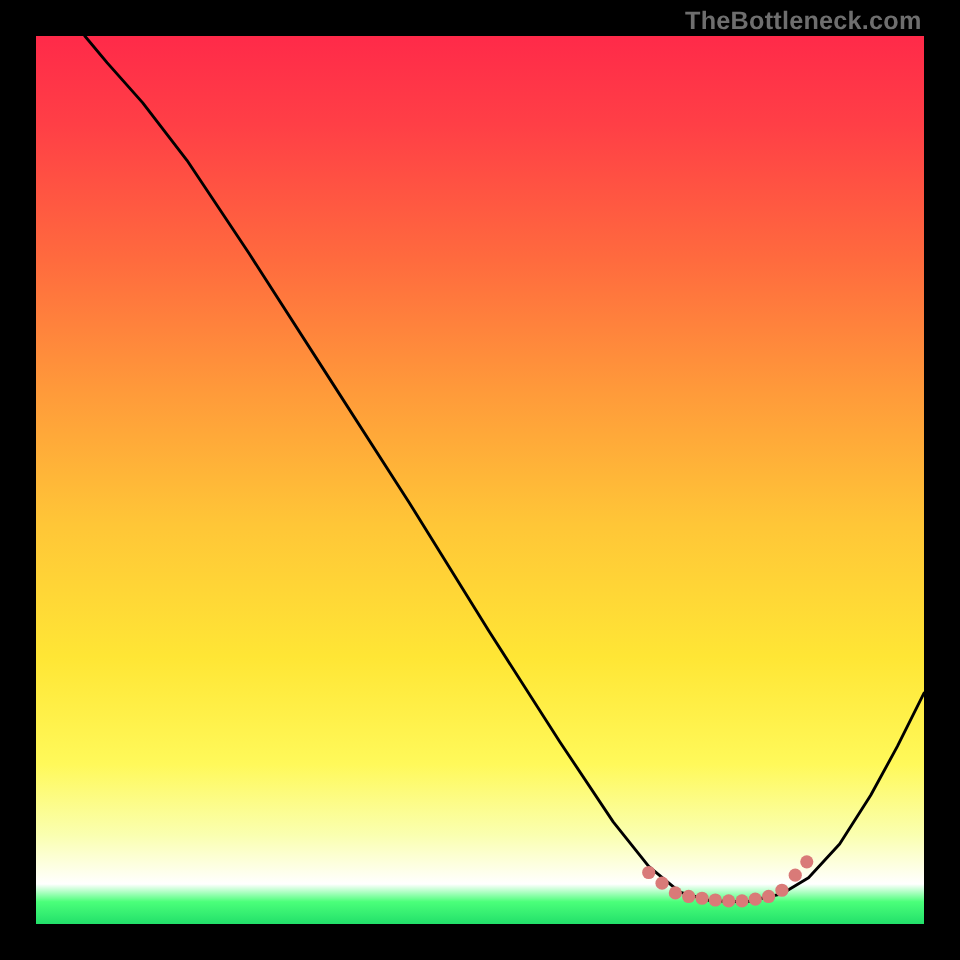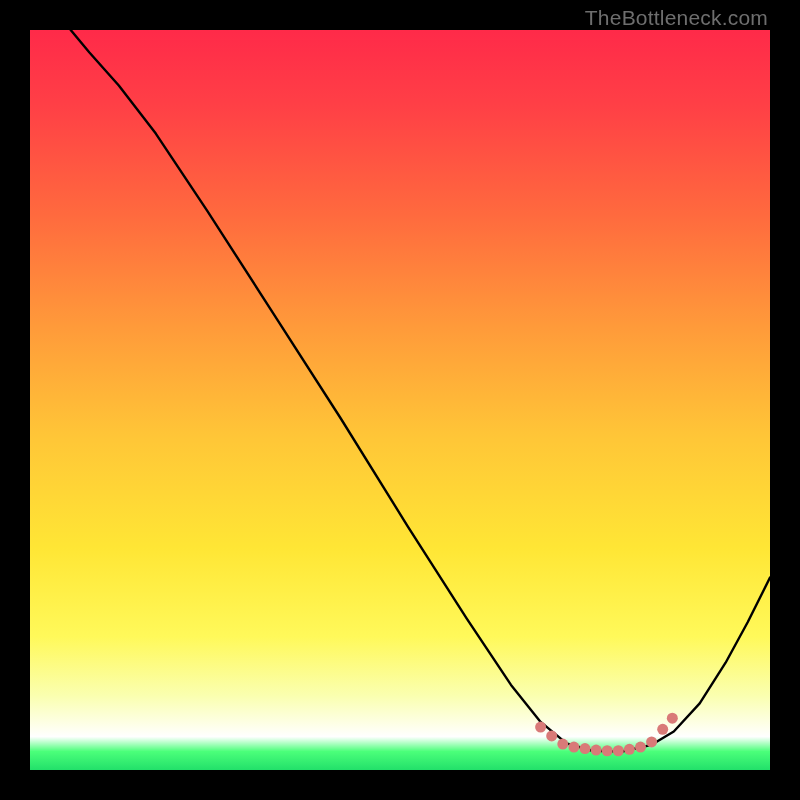--- a/index.html
+++ b/index.html
@@ -25,21 +25,21 @@
     top: 0;
     width: 740px;
     height: 740px;
   }
   .watermark {
     position: absolute;
     top: 6px;
     right: 32px;
     color: #6e6e6e;
     font-size: 21px;
-    font-weight: 400;
+    font-weight: 700;
     letter-spacing: 0.2px;
   }
   svg { display: block; }
 </style>
 </head>
 <body>
 
 <div class="watermark">TheBottleneck.com</div>
 
 <div class="frame">

